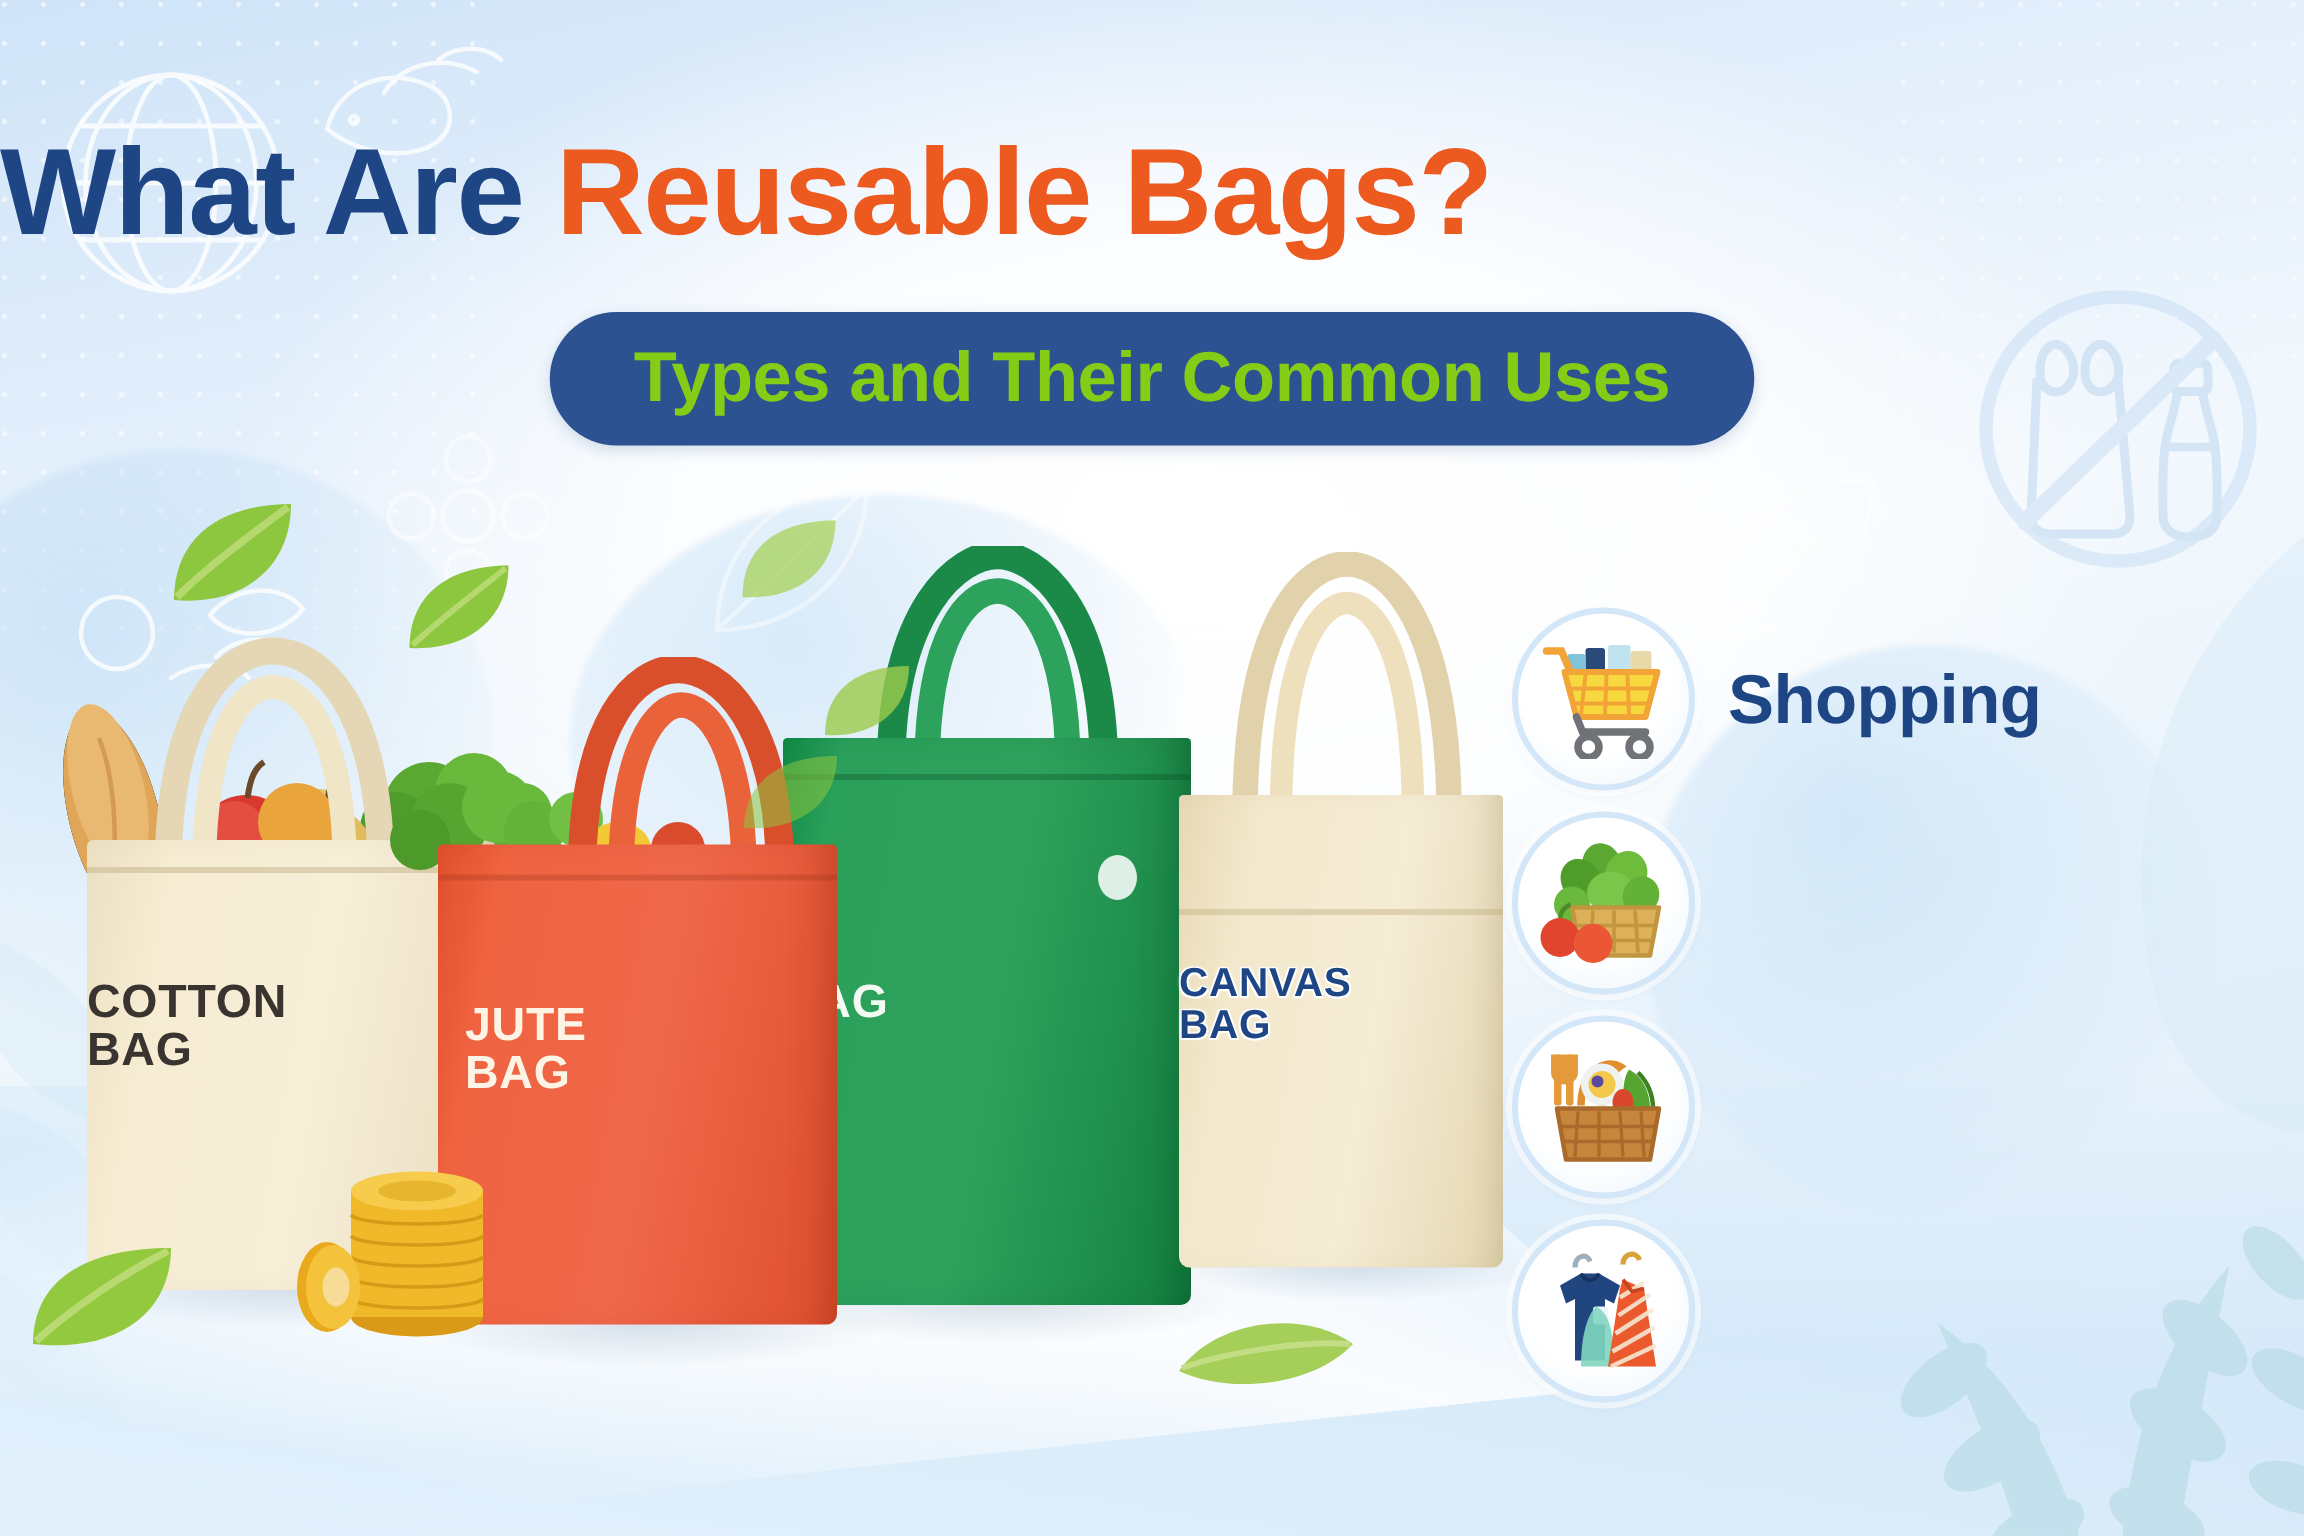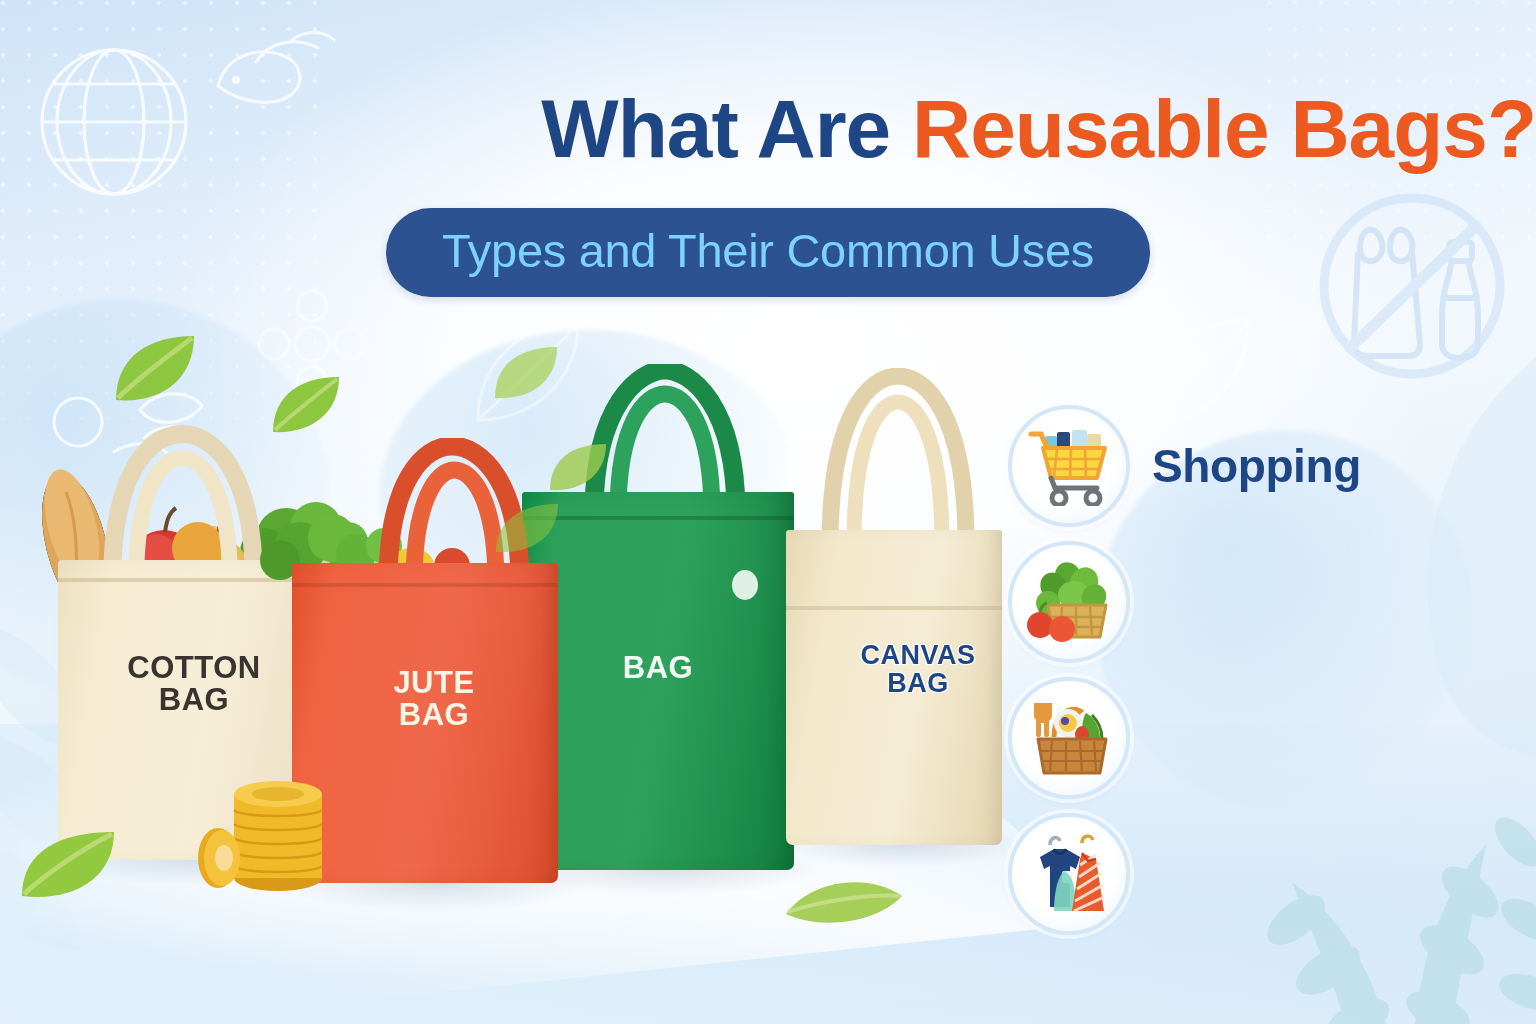--- a/index.html
+++ b/index.html
@@ -62,54 +62,53 @@
     border-radius:50% 50% 0 0 / 100% 100% 0 0;
   }
 
   
   .fern { position:absolute; right:-24px; bottom:-40px; opacity:.85; }
   .leafy-left { position:absolute; left:-30px; top:560px; opacity:.55; }
 
   
   .title {
     position:absolute; top:88px; left:0; right:0;
-    text-align:right;
+    text-align:left;
     font-size:82px;
     font-weight:bold;
     letter-spacing:-1px;
     line-height:1;
     white-space:nowrap;
     font-family:"Liberation Sans", sans-serif;
   }
   .title .t-blue   { color:#1e4685; }
   .title .t-orange { color:#ec5a20; }
 
   .subtitle-pill {
     position:absolute; top:208px; left:50%; transform:translateX(-50%);
     background:#2c5291;
-    color:#7dd3fc;
+    color:#84cc16;
     border-radius:46px;
     padding:15px 56px 19px;
     font-size:47px;
-    font-weight:normal;
+    font-weight:bold;
     letter-spacing:-.3px;
     white-space:nowrap;
     box-shadow:0 3px 10px rgba(30,70,133,.18);
   }
 
   
   .no-plastic { position:absolute; right:20px; top:186px; opacity:.95; }
 
   
   .bag { position:absolute; }
 
   .bag-label {
     position:absolute;
     width:100%;
-    text-align:center;
     font-weight:bold;
     line-height:1.02;
     letter-spacing:.5px;
   }
 
   
   #bag-cotton { left:58px; top:560px; width:272px; height:300px; }
   #bag-cotton .shell {
     position:absolute; inset:0;
     background:linear-gradient(100deg,#ece0c2 0%,#f6ecd2 18%,#f7eed8 55%,#e9dcbe 100%);
@@ -162,21 +161,20 @@
     border-radius:3px 3px 7px 7px;
     box-shadow:inset -16px 0 24px -16px rgba(120,105,70,.3);
   }
   #bag-canvas .hemline {
     position:absolute; left:0; right:0; top:76px; height:4px;
     background:rgba(190,172,128,.4);
   }
   #bag-canvas .lbl {
     top:112px; color:#1e4685; font-size:27px;
     text-shadow:0 0 3px #fff, 1px 1px 0 #fff, -1px -1px 0 #fff, 1px -1px 0 #fff, -1px 1px 0 #fff;
-    padding-left:48px;
   }
 
   
   .bag-shadow {
     position:absolute; border-radius:50%;
     background:radial-gradient(ellipse at center, rgba(120,150,180,.28), rgba(120,150,180,0) 70%);
   }
 
   
   .uses { position:absolute; left:1008px; top:398px; }

